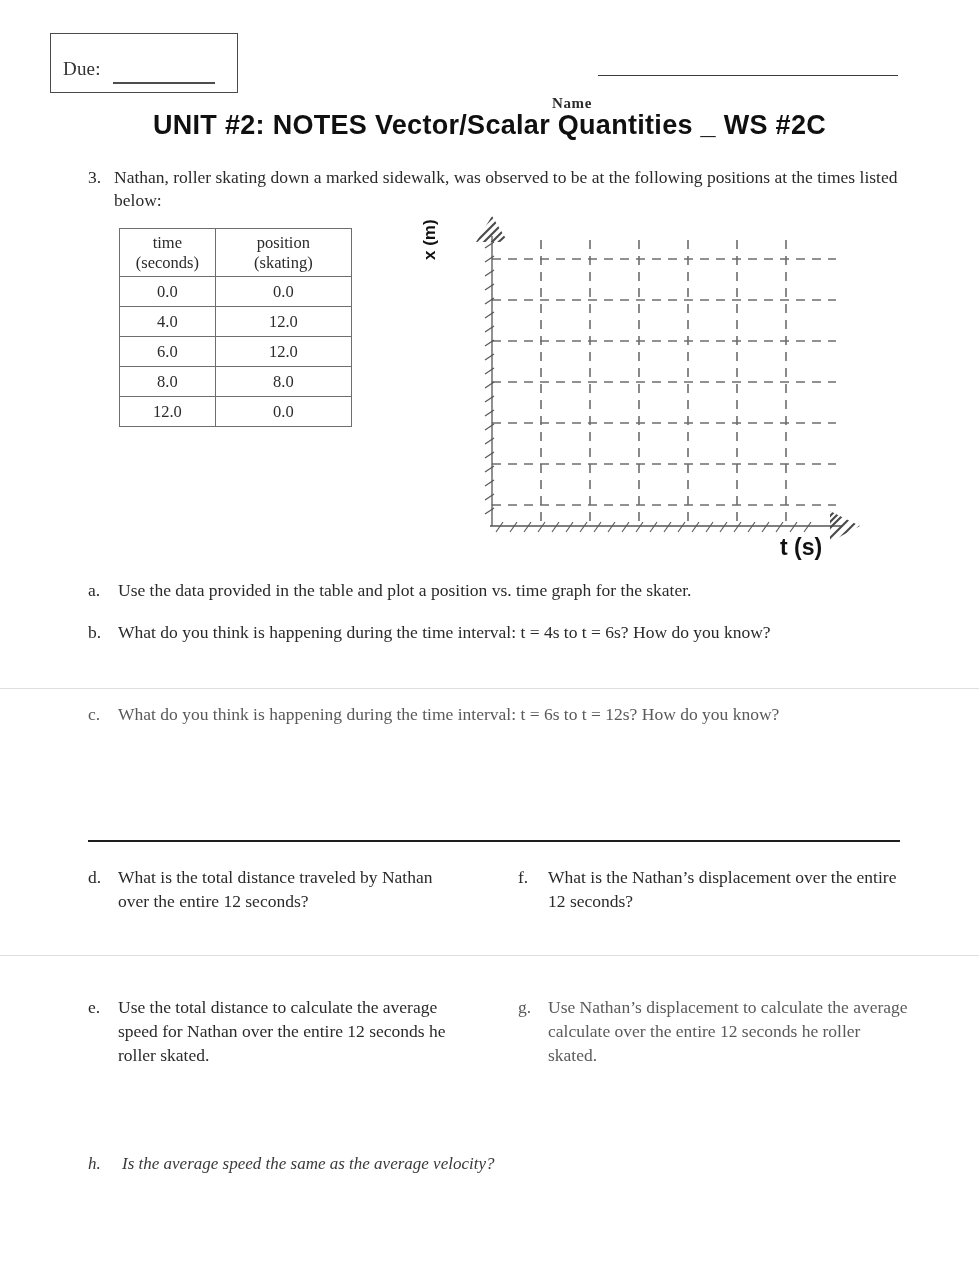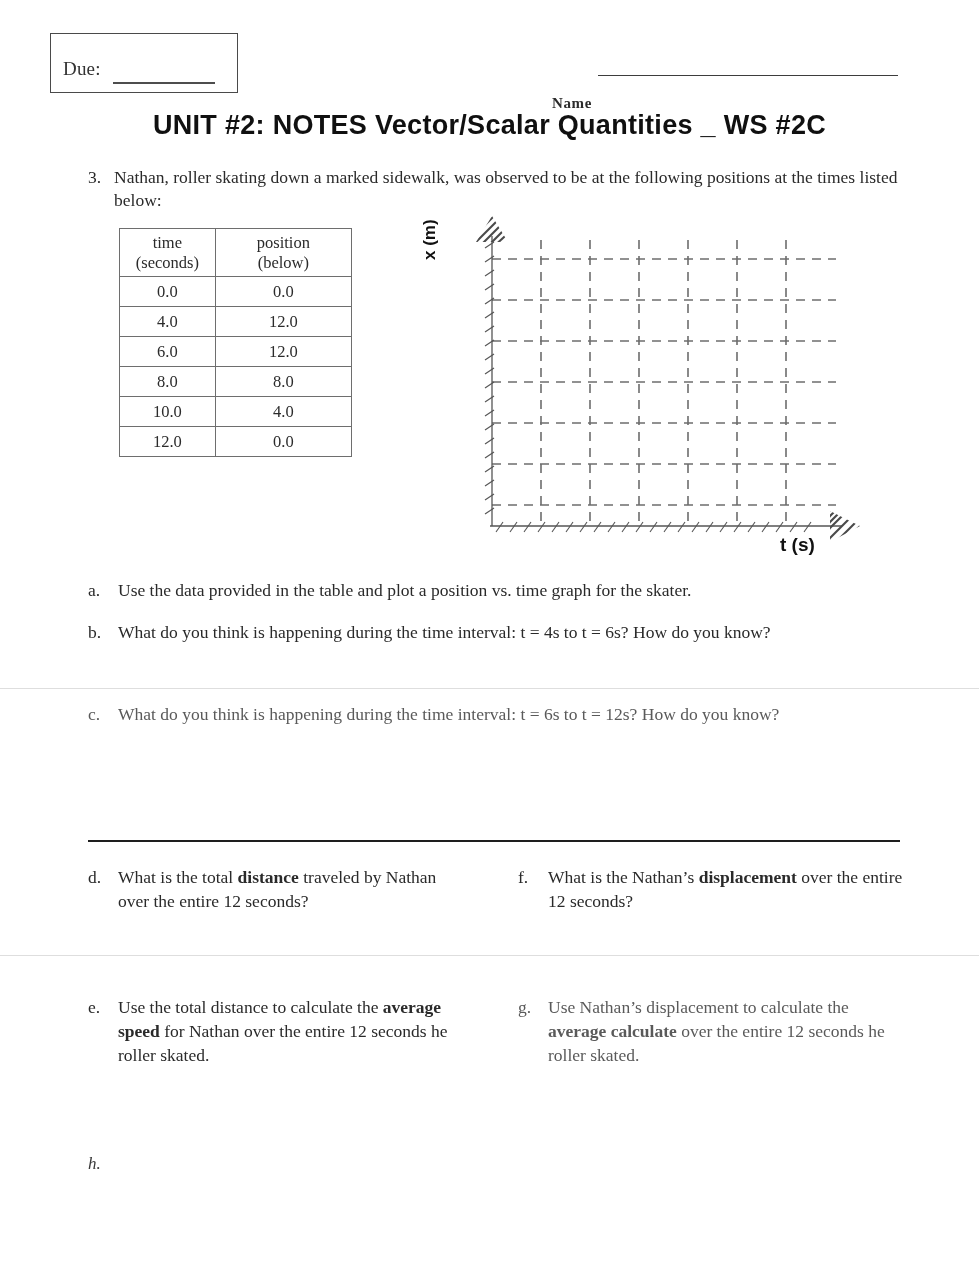--- a/index.html
+++ b/index.html
@@ -113,36 +113,36 @@
     color: #111;
     transform: rotate(-90deg);
     transform-origin: 20px 20px;
     white-space: nowrap;
   }
   .axis-label-x {
     position: absolute;
     left: 356px; top: 322px;
     font-family: "Liberation Sans", "DejaVu Sans", sans-serif;
     font-weight: bold;
-    font-size: 19px;
+    font-size: 23px;
     color: #111;
   }
   .grid-svg { position: absolute; left: 0; top: 0; }
 
   
   .part {
     position: absolute;
     display: flex;
     font-size: 17.5px;
     line-height: 1.36;
     color: #2a2a2a;
   }
   .part .ltr { width: 30px; flex: 0 0 30px; }
   .part .body { flex: 1; }
-  .part b { font-weight: bold; }
+  .part b { font-weight: normal; }
   .part-a { left: 88px; top: 579px; width: 780px; }
   .part-b { left: 88px; top: 621px; width: 800px; }
   .part-c { left: 88px; top: 703px; width: 800px; }
   .part-d { left: 88px; top: 866px; width: 360px; }
   .part-f { left: 518px; top: 866px; width: 390px; }
   .part-e { left: 88px; top: 996px; width: 370px; }
   .part-g { left: 518px; top: 996px; width: 390px; }
   .part-h {
     left: 88px; top: 1152px; width: 560px;
     font-style: italic;
@@ -189,44 +189,40 @@
 
 <table class="data-table">
   <thead>
     <tr>
       <th class="col-t">
         <div>time</div>
         <div>(seconds)</div>
       </th>
       <th class="col-x">
         <div>position</div>
-        <div>(below)</div>
+        <div>(skating)</div>
       </th>
     </tr>
   </thead>
   <tbody>
     <tr>
       <td>0.0</td>
       <td>0.0</td>
     </tr>
     <tr>
       <td>4.0</td>
       <td>12.0</td>
     </tr>
     <tr>
       <td>6.0</td>
       <td>12.0</td>
     </tr>
     <tr>
       <td>8.0</td>
       <td>8.0</td>
-    </tr>
-    <tr>
-      <td>10.0</td>
-      <td>4.0</td>
     </tr>
     <tr>
       <td>12.0</td>
       <td>0.0</td>
     </tr>
   </tbody>
 </table>
 
 <div class="graph-wrap">
   <div class="axis-label-y">x (m)</div>
@@ -371,18 +367,19 @@
 </div>
 
 <div class="part part-g faded">
   <span class="ltr">g.</span>
   <span class="body"><span>Use Nathan’s displacement to calculate the </span><b>average calculate</b><span> over the entire 12 seconds he roller skated.</span></span>
 </div>
 
 <div class="part part-h">
   <span class="ltr">h.</span>
   <span class="body">
+    <div>Is the average speed the same as the average velocity?</div>
   </span>
 </div>
 
 <div class="scanline scanline-1"></div>
 <div class="rule-dark"></div>
 <div class="scanline scanline-2"></div>
 
 </body></html>

